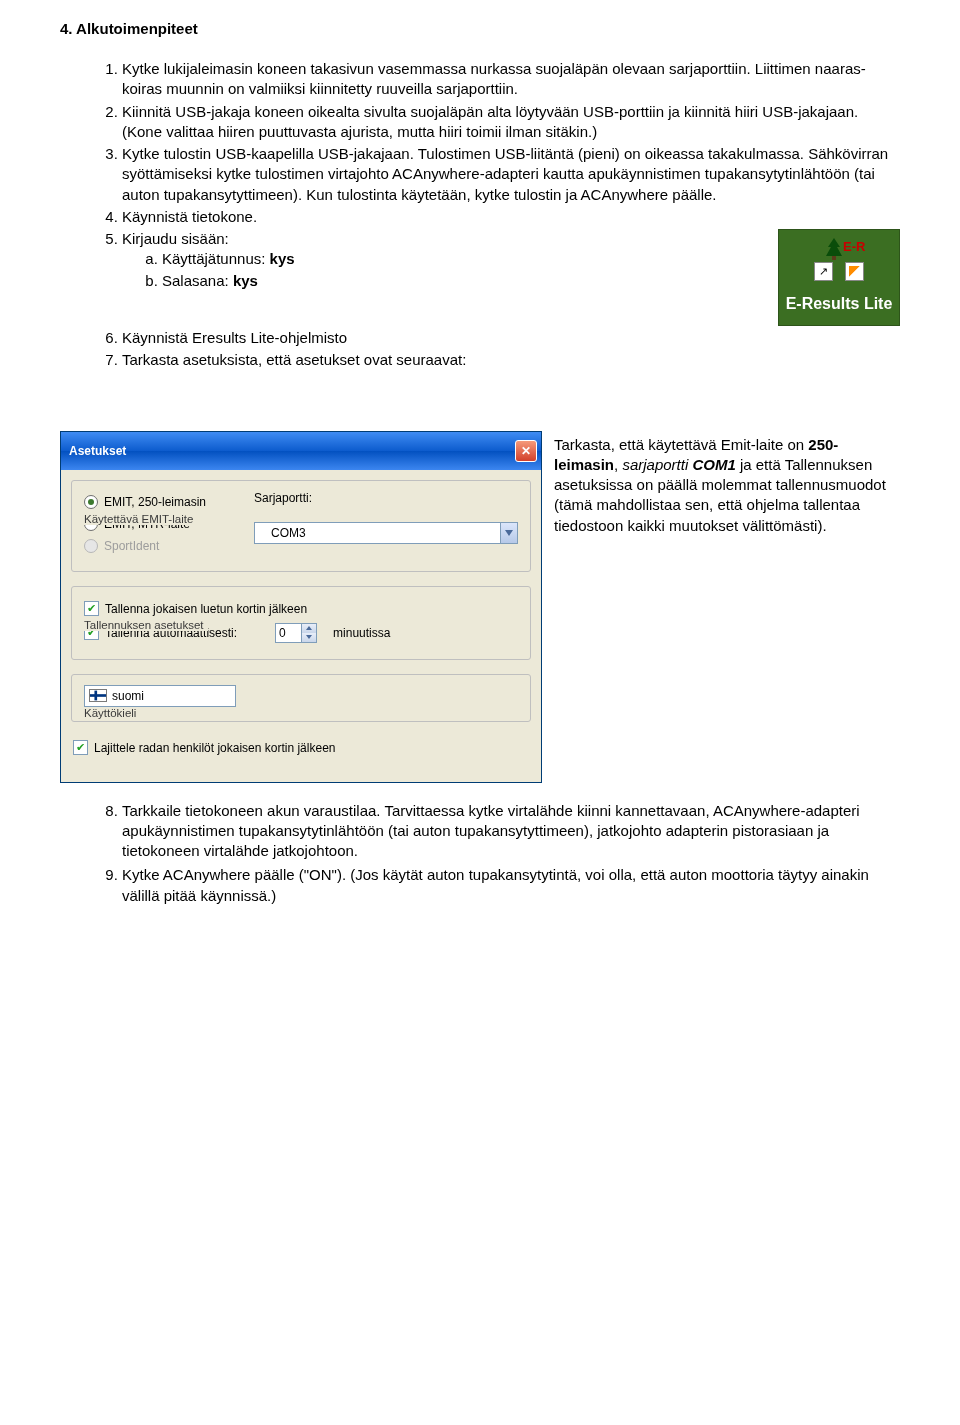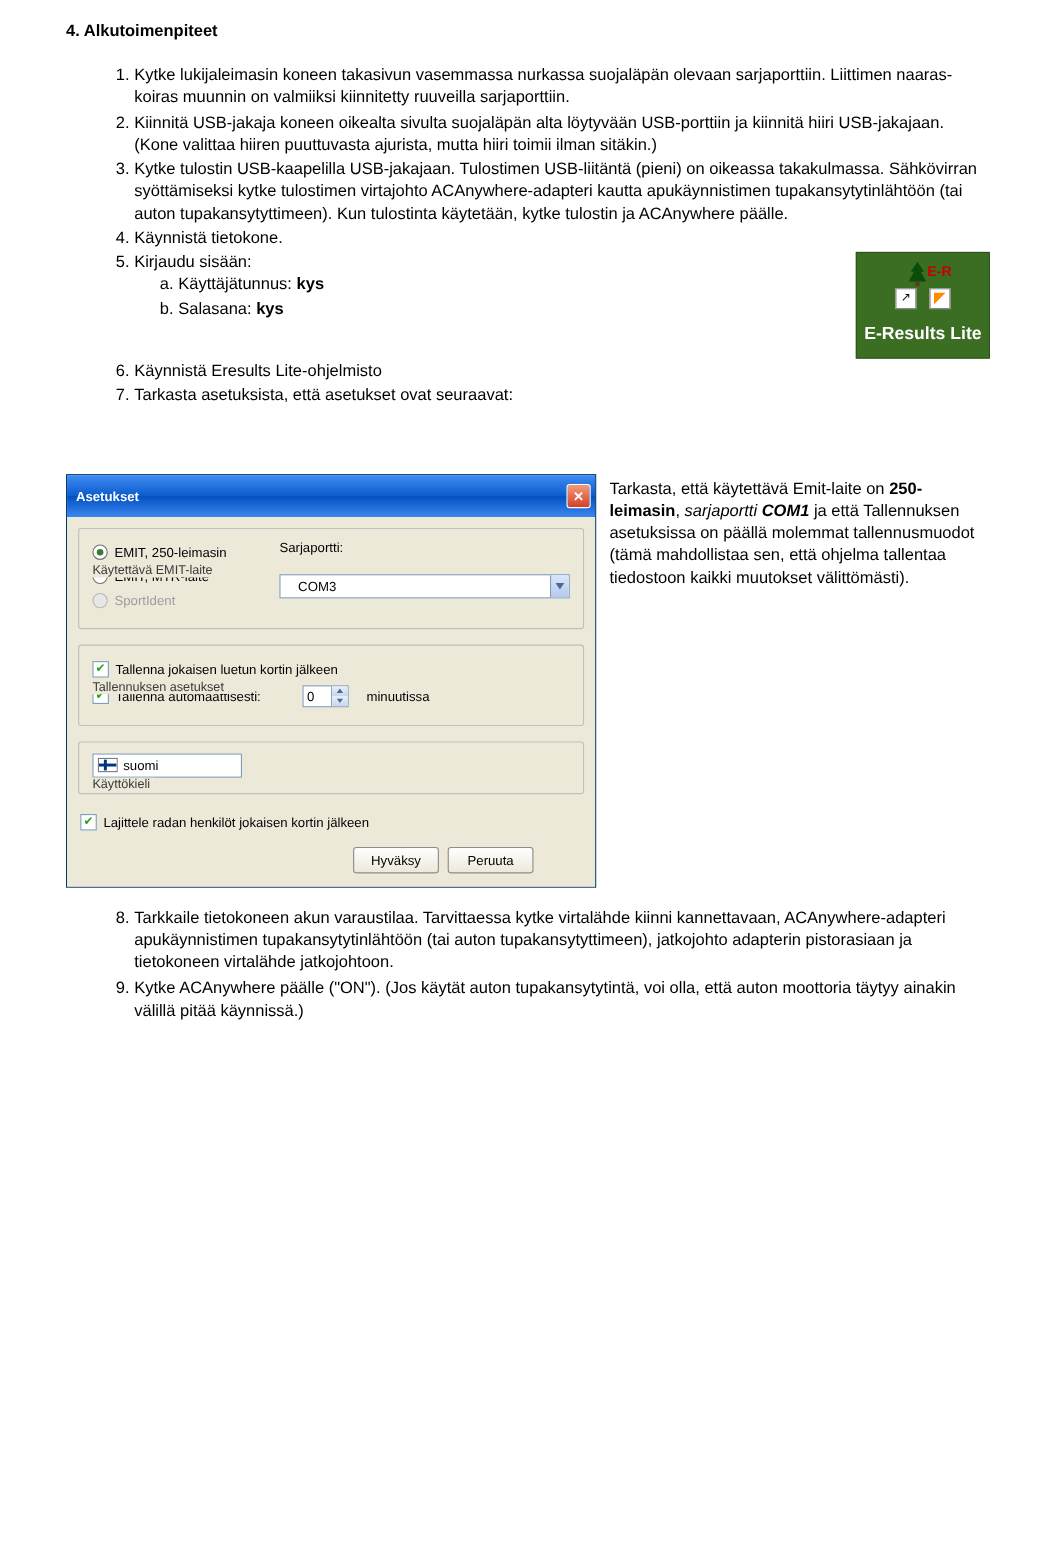--- a/index.html
+++ b/index.html
@@ -241,21 +241,21 @@
     align-items: center;
     justify-content: center;
   }
   .num-input .spin svg { width: 6px; height: 4px; }
   .flag-box {
     width: 130px; height: 20px;
     border: 1px solid #7f9db9;
     background: #fff;
     display: flex;
     align-items: center;
-    padding: 0 0 0 4px;
+    padding: 0 16px 0 4px;
   }
   .flag-svg { width: 16px; height: 11px; border: 1px solid #7a7a7a; margin-right: 5px; flex-shrink: 0;}
   .btn-row {
     display: flex;
     justify-content: flex-end;
     gap: 8px;
     margin-top: 4px;
     padding-right: 46px;
   }
   .win-btn {
@@ -424,24 +424,20 @@
           </div>
         </div>
 
         <div class="chk-line" style="margin:4px 0 10px 2px;">
           <span class="chk">
               <span class="mark">✔</span>
             </span>
           <span>Lajittele radan henkilöt jokaisen kortin jälkeen</span>
         </div>
 
-        <div class="btn-row">
-          <div class="win-btn">Hyväksy</div>
-          <div class="win-btn">Peruuta</div>
-        </div>
       </div>
     </div>
 
     <div class="sidebar-text">
       <span>Tarkasta, että käytettävä Emit-laite on </span><span class="bold">250-leimasin</span><span>, </span><span class="italic">sarjaportti</span><span> </span><span class="bold italic">COM1</span><span> ja että Tallennuksen asetuksissa on päällä molemmat tallennusmuodot (tämä mahdollistaa sen, että ohjelma tallentaa tiedostoon kaikki muutokset välittömästi).</span>
     </div>
   </div>
 
 
   <ol class="extra-list" start="8">

